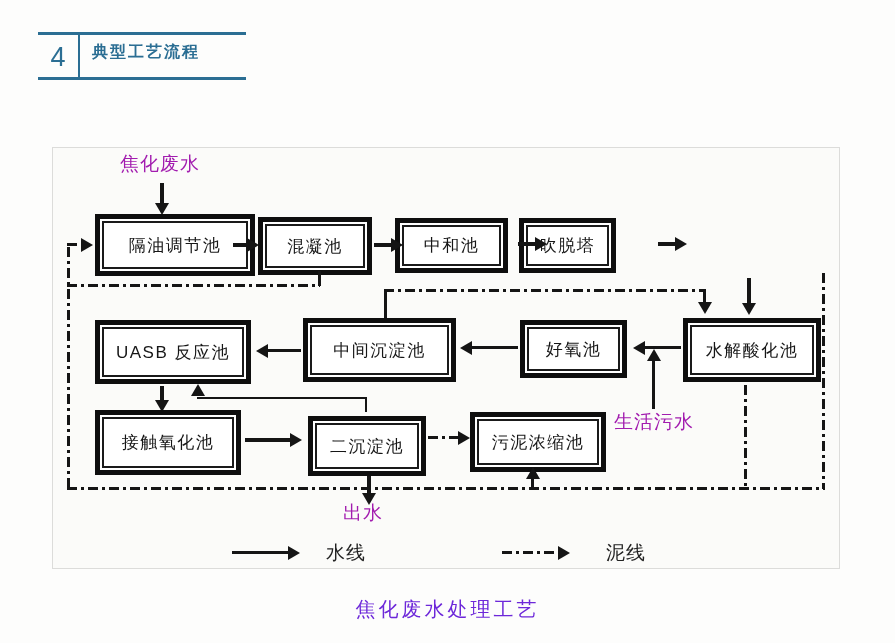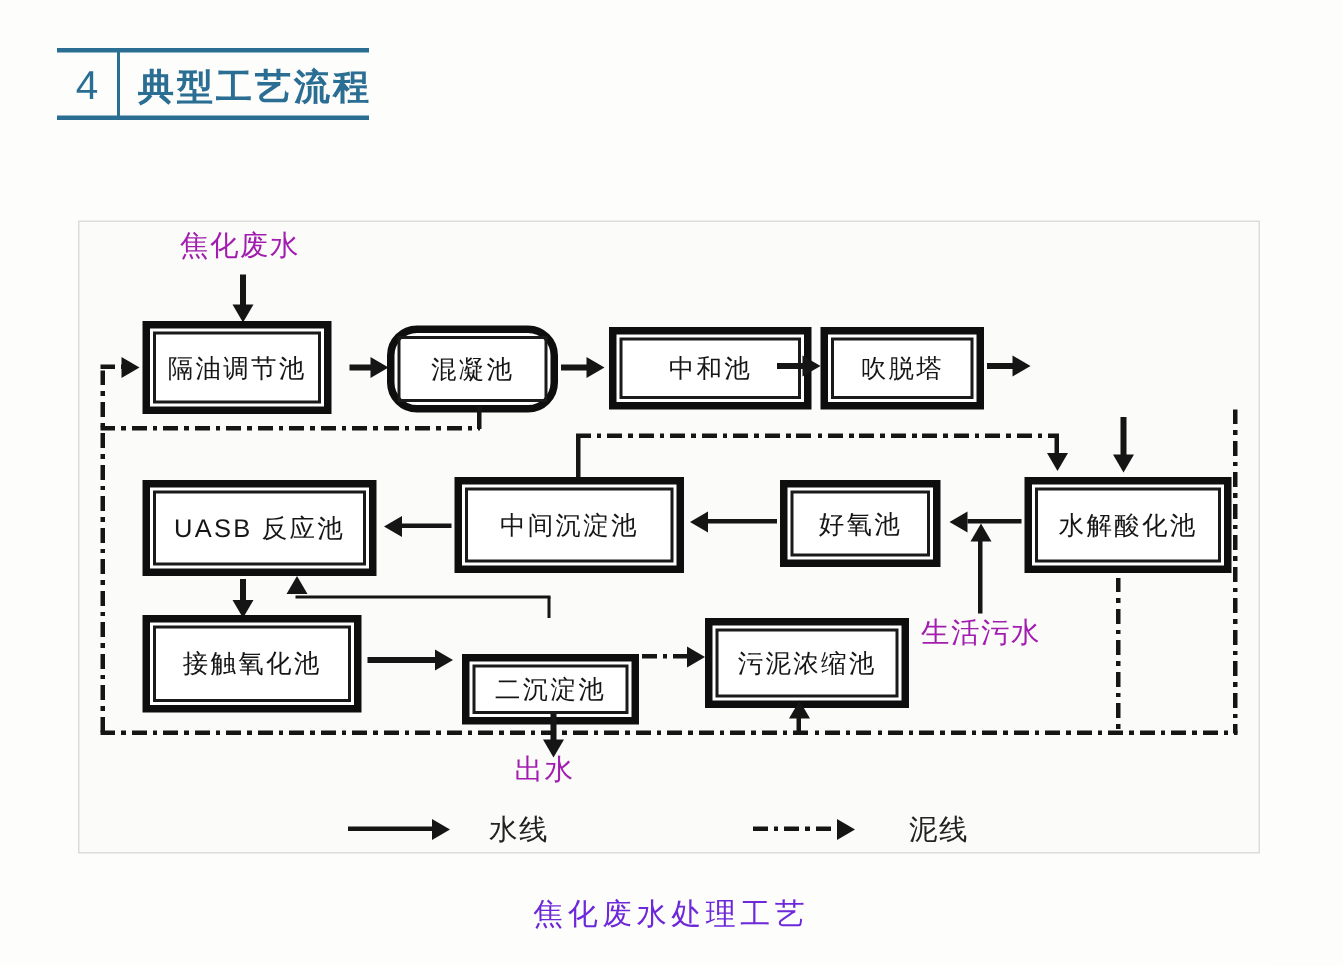--- a/index.html
+++ b/index.html
@@ -8,21 +8,21 @@
     background:#fdfdfc;
     font-family:"Liberation Sans","DejaVu Sans",sans-serif;
     color:#1c1c1c;
   }
 
   
   .hdr-rule { position:absolute; background:#2b6e93; }
   .hdr-num  { position:absolute; left:38px; top:36px; width:40px; height:42px;
               display:flex; align-items:center; justify-content:center;
               font-size:27px; color:#2b6e93; }
-  .hdr-title{ position:absolute; left:92px; top:42px; font-size:24px; font-weight:bold;
+  .hdr-title{ position:absolute; left:92px; top:42px; font-size:16px; font-weight:bold;
               color:#2b6e93; letter-spacing:2px; white-space:nowrap; }
 
   
   .panel { position:absolute; left:52px; top:147px; width:786px; height:420px;
            border:1px solid #dcdcda; background:#fbfbf9; }
 
   
   .pbox { position:absolute; border:5px solid #0e0e0e; background:#ffffff; box-sizing:border-box; }
   .pbox .inner { position:absolute; left:2px; right:2px; top:2px; bottom:2px;
                  border:2px solid #1a1a1a; display:flex; align-items:center; justify-content:center;
@@ -57,30 +57,30 @@
     <div class="hdr-title">典型工艺流程</div>
     <div class="hdr-rule" style="left:38px; top:77px; width:208px; height:3px;"></div>
   </div>
 
   <div class="panel"></div>
 
   <div class="flbl" style="left:120px; top:151px;">焦化废水</div>
   <div class="sln" style="left:160px; top:183px; width:4px; height:24px;"></div>
   <div class="ah d" style="left:155px; top:203px;"></div>
 
-  <div class="pbox" style="left:95px;  top:214px; width:126px; height:62px;">
+  <div class="pbox" style="left:95px;  top:214px; width:160px; height:62px;">
     <div class="inner">隔油调节池</div>
     </div>
-  <div class="pbox" style="left:258px; top:217px; width:114px; height:58px;border-radius:20px;">
+  <div class="pbox" style="left:258px; top:217px; width:114px; height:58px;">
     <div class="inner">混凝池</div>
     </div>
-  <div class="pbox" style="left:406px; top:218px; width:135px; height:55px;text-align:center;">
+  <div class="pbox" style="left:395px; top:218px; width:113px; height:55px;text-align:center;">
     <div class="inner">中和池</div>
     </div>
-  <div class="pbox" style="left:547px; top:218px; width:109px; height:55px;">
+  <div class="pbox" style="left:519px; top:218px; width:97px; height:55px;">
     <div class="inner">吹脱塔</div>
     </div>
 
   <div class="sln" style="left:233px; top:243px; width:16px; height:4px;"></div>
   <div class="ah r" style="left:247px; top:238px;"></div>
   <div class="sln" style="left:374px; top:243px; width:19px; height:4px;"></div>
   <div class="ah r" style="left:391px; top:238px;"></div>
   <div class="sln" style="left:518px; top:242px; width:19px; height:4px;"></div>
   <div class="ah r" style="left:535px; top:237px;"></div>
   <div class="sln" style="left:658px; top:242px; width:19px; height:4px;"></div>
@@ -112,21 +112,21 @@
   <div class="sln" style="left:160px; top:386px; width:4px; height:17px;"></div>
   <div class="ah d" style="left:155px; top:400px;"></div>
 
   <div class="sln" style="left:365px; top:398px; width:2px; height:14px;"></div>
   <div class="sln" style="left:197px; top:397px; width:170px; height:2px;"></div>
   <div class="ah u" style="left:191px; top:384px;"></div>
 
   <div class="pbox" style="left:95px;  top:410px; width:146px; height:65px;">
     <div class="inner">接触氧化池</div>
     </div>
-  <div class="pbox" style="left:308px; top:436px; width:118px; height:47px;">
+  <div class="pbox" style="left:308px; top:416px; width:118px; height:60px;">
     <div class="inner">二沉淀池</div>
     </div>
   <div class="pbox" style="left:470px; top:412px; width:136px; height:60px;">
     <div class="inner">污泥浓缩池</div>
     </div>
 
   <div class="sln" style="left:245px; top:438px; width:48px; height:4px;"></div>
   <div class="ah r" style="left:290px; top:433px;"></div>
 
   <div class="sln" style="left:367px; top:476px; width:4px; height:20px;"></div>

